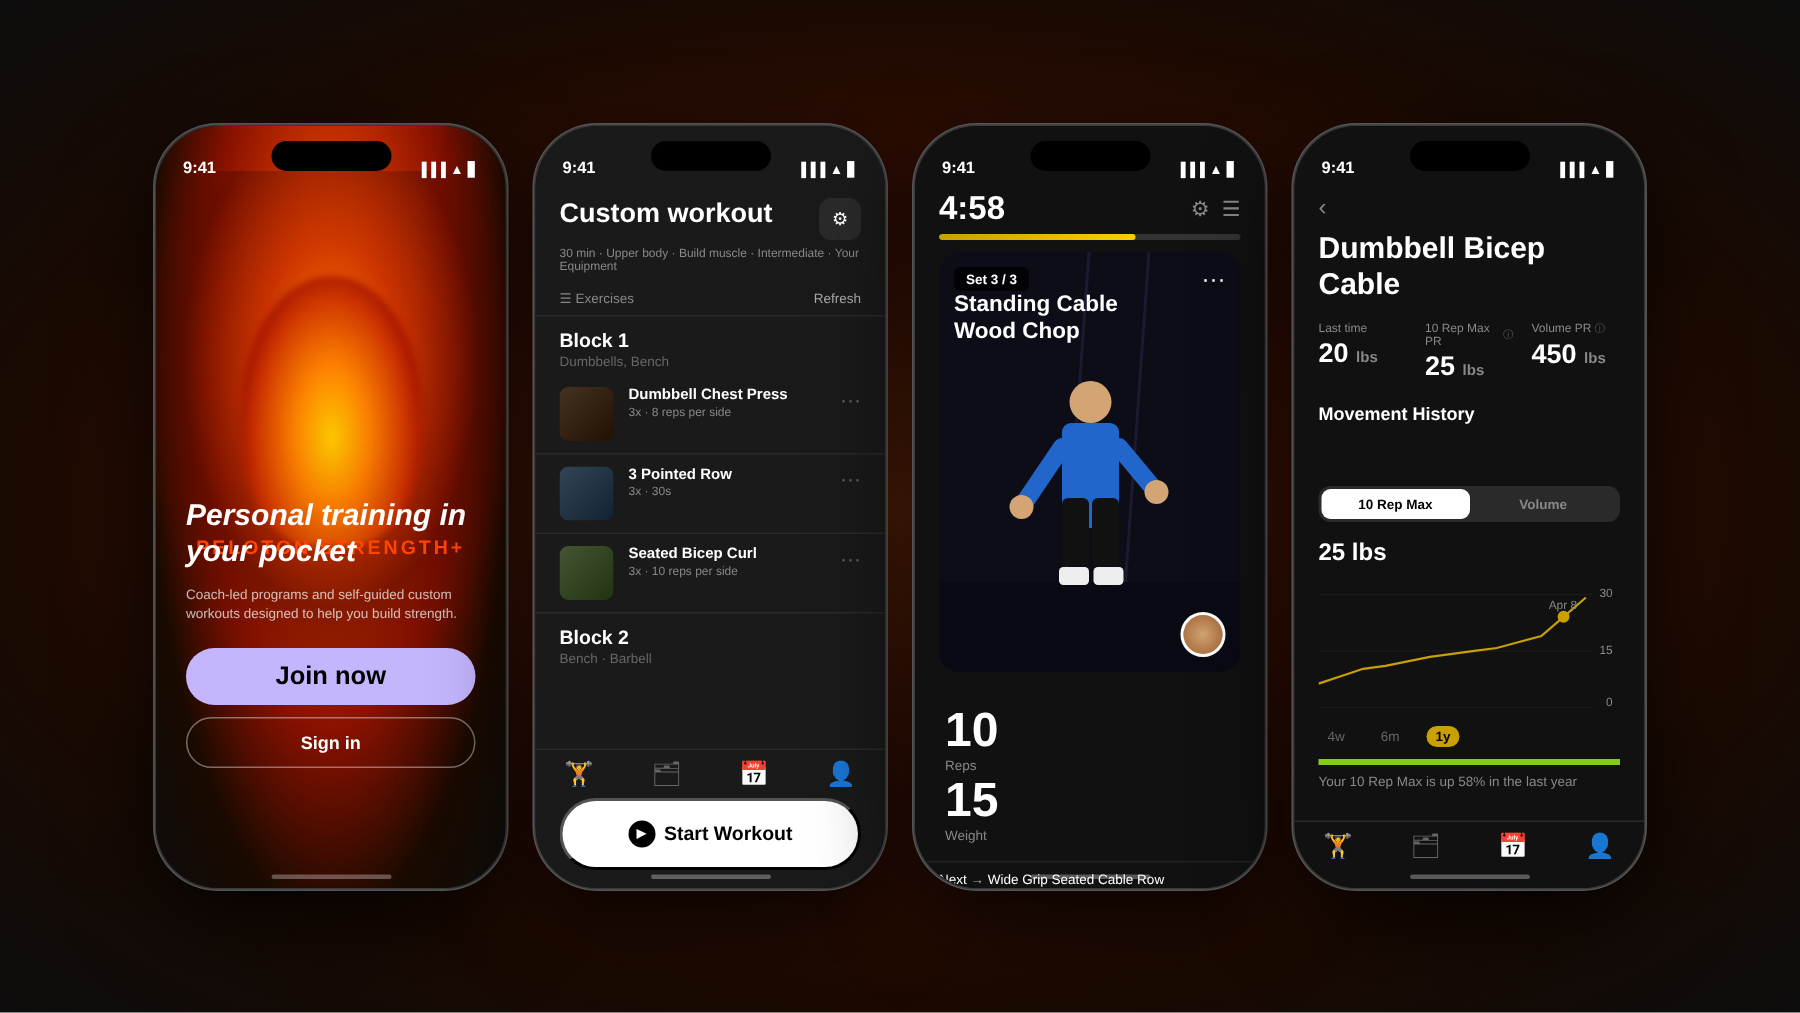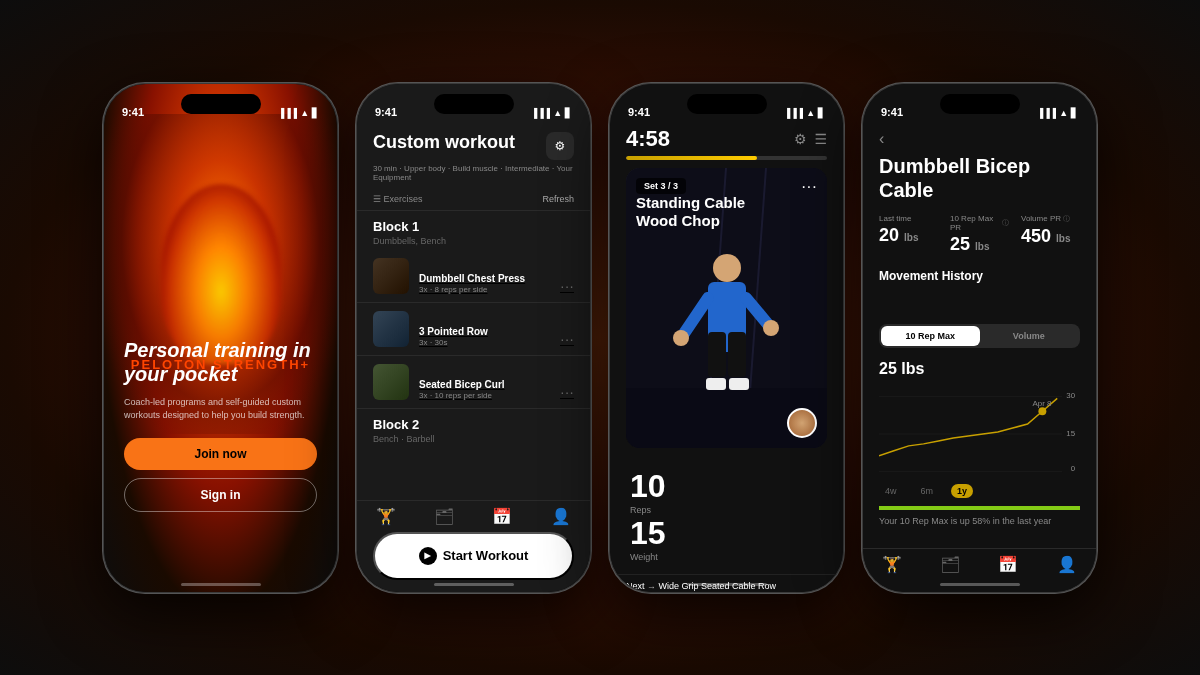--- a/index.html
+++ b/index.html
@@ -130,25 +130,25 @@
     .phone1-subtitle {
       font-size: 9px;
       color: rgba(255,255,255,0.7);
       line-height: 1.4;
       margin-bottom: 16px;
     }
     .btn-white {
       display: block;
       width: 100%;
       padding: 9px;
-      background: #f97316;
+      background: #c4b5fd;
       color: #000;
       border-radius: 25px;
       text-align: center;
-      font-size: 12px;
+      font-size: 17px;
       font-weight: 600;
       margin-bottom: 8px;
       border: none;
       cursor: pointer;
     }
     .btn-outline {
       display: block;
       width: 100%;
       padding: 9px;
       background: transparent;
@@ -215,24 +215,23 @@
       font-weight: 700;
       color: #fff;
     }
     .p2-block-sub {
       padding: 0 16px 6px;
       font-size: 9px;
       color: #666;
     }
     .p2-exercise {
       display: flex;
-      align-items: flex-end;
+      align-items: flex-start;
       padding: 6px 16px;
       gap: 10px;
-      text-decoration: underline;
     }
     .p2-ex-thumb {
       width: 36px;
       height: 36px;
       background: #333;
       border-radius: 6px;
       flex-shrink: 0;
       overflow: hidden;
       display: flex;
       align-items: center;

